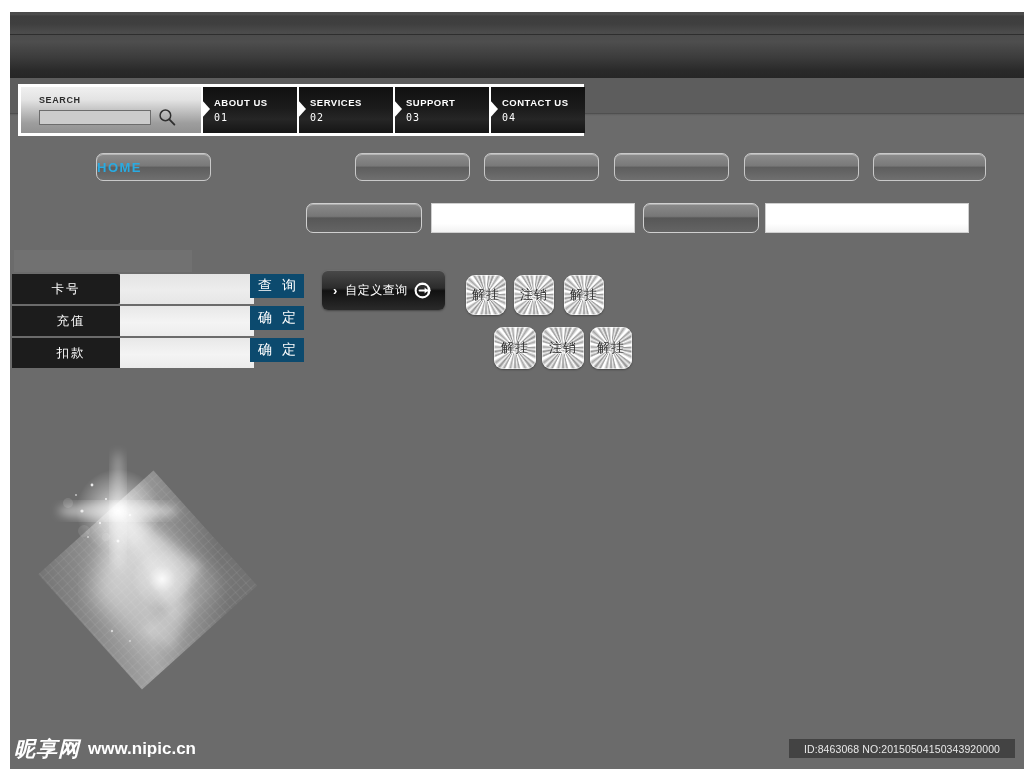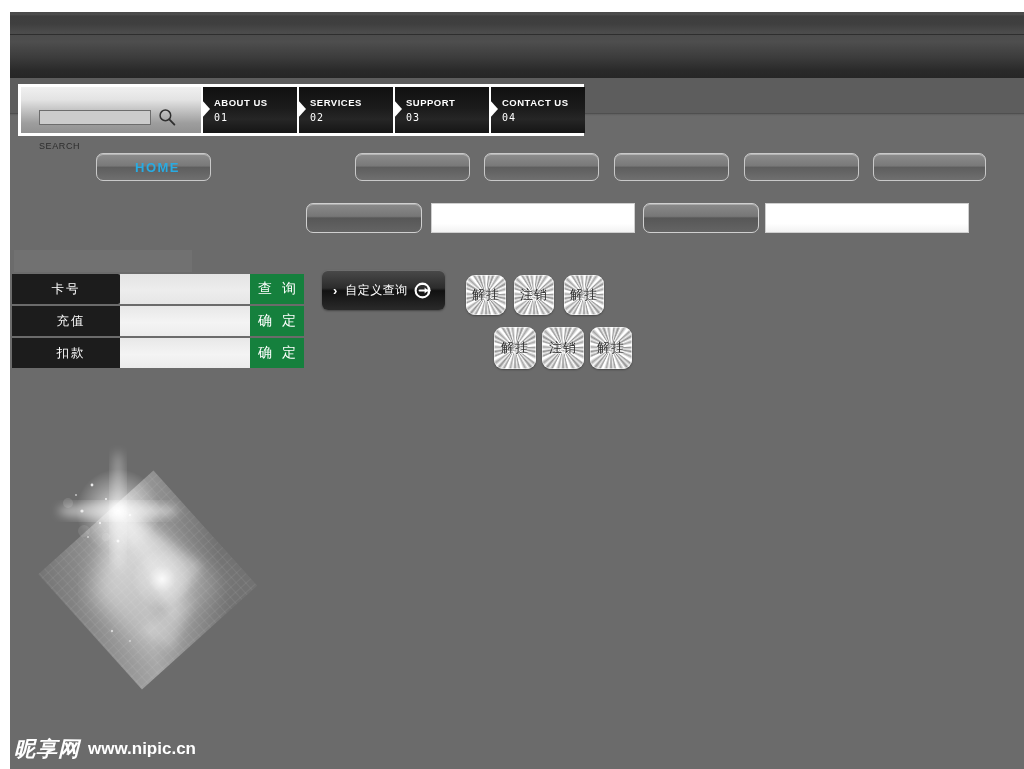--- a/index.html
+++ b/index.html
@@ -74,22 +74,21 @@
     width: 180px; height: 46px;
     background: linear-gradient(to bottom, #f0f0f0 0%, #e3e3e3 28%, #b9b9b9 58%, #9e9e9e 78%, #919191 100%);
     flex: none;
   }
   .search-label {
     position: absolute;
     left: 18px; top: 8px;
     font-size: 9px;
     letter-spacing: .6px;
     color: #2d2d2d;
-    font-weight: normal;
-    margin-top: 46px;
+    font-weight: bold;
   }
   .search-input {
     position: absolute;
     left: 18px; top: 23px;
     width: 112px; height: 15px;
     background: #cccccc;
     border: 1px solid #6d6d6d;
     outline: none;
     font-size: 10px;
     color: #222;
@@ -148,23 +147,21 @@
   .menu-btn {
     position: absolute;
     top: 0;
     width: 115px; height: 28px;
     border-radius: 7px;
     border: 1px solid #c9c9c9;
     background: linear-gradient(to bottom, #8d8d8d 0%, #797979 45%, #5e5e5e 52%, #6f6f6f 100%);
     box-shadow: inset 0 1px 0 rgba(255,255,255,.35);
     display: flex;
     align-items: center;
-    justify-content: center;
     cursor: pointer;
-    padding-left: 8px;
   }
   .menu-btn span {
     font-size: 13px;
     font-weight: bold;
     letter-spacing: 1.5px;
     color: #ffffff;
   }
   .menu-btn.accent span { color: #29abe2; }
 
   
@@ -223,22 +220,22 @@
     border: none; outline: none;
     font-size: 12px; color: #222;
     padding: 0 6px 0 28px;
     font-family: "Liberation Sans", sans-serif;
   }
   .form-row.pointed .fr-value {
     background: linear-gradient(to bottom, #e4e4e4 0%, #ededed 55%, #e6e6e6 100%);
   }
   .fr-action {
     position: absolute; left: 238px; top: 0;
-    width: 54px; height: 30px;
-    background: #15803d;
+    width: 54px; height: 24px;
+    background: #0c4a6e;
     color: #ffffff;
     font-size: 14px;
     letter-spacing: 3px;
     display: flex; align-items: center; justify-content: center;
     cursor: pointer;
     text-indent: 3px;
   }
 
   
   .query-pill {
@@ -519,14 +516,15 @@
         <circle cx="84" cy="92" r="4" opacity="0.12"></circle>
       </g>
     </svg>
   </div>
 
   <div class="footer-logo">
     <span class="fl-cn">昵享网</span>
     <span class="fl-url">www.nipic.cn</span>
   </div>
 
+  <div class="footer-id">ID:8463068 NO:20150504150343920000</div>
 
 </div>
 
 </body></html>

